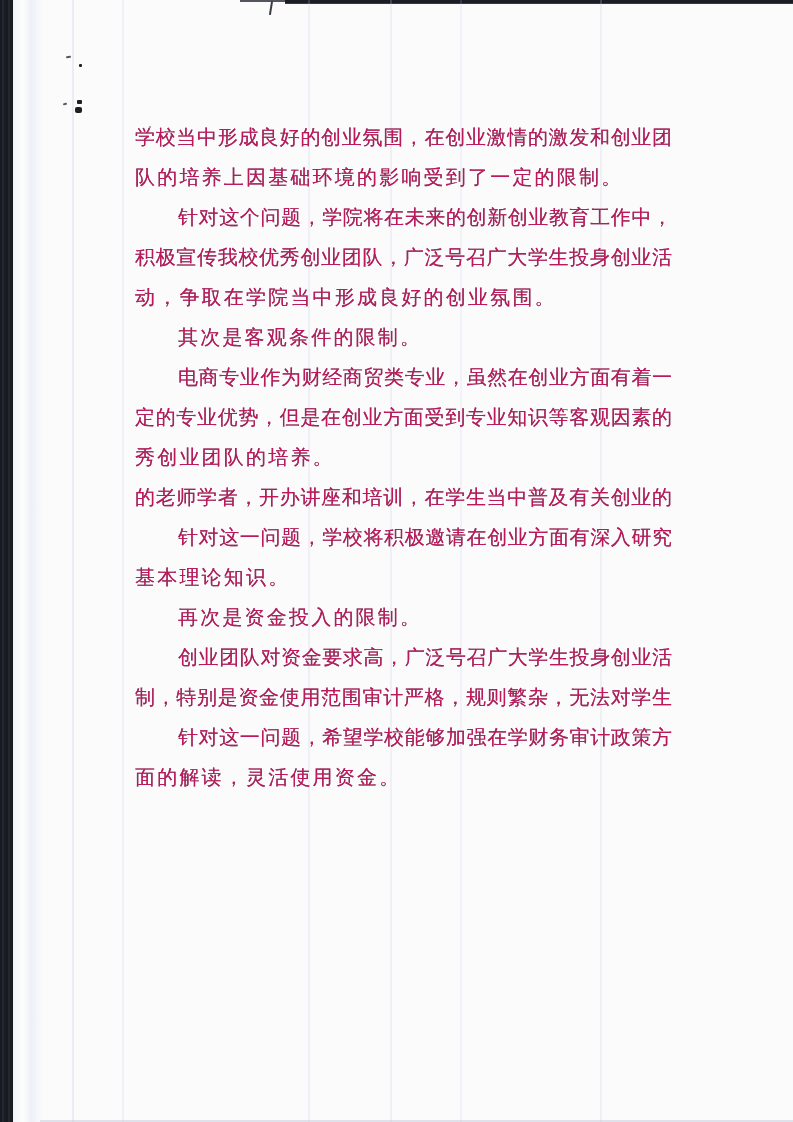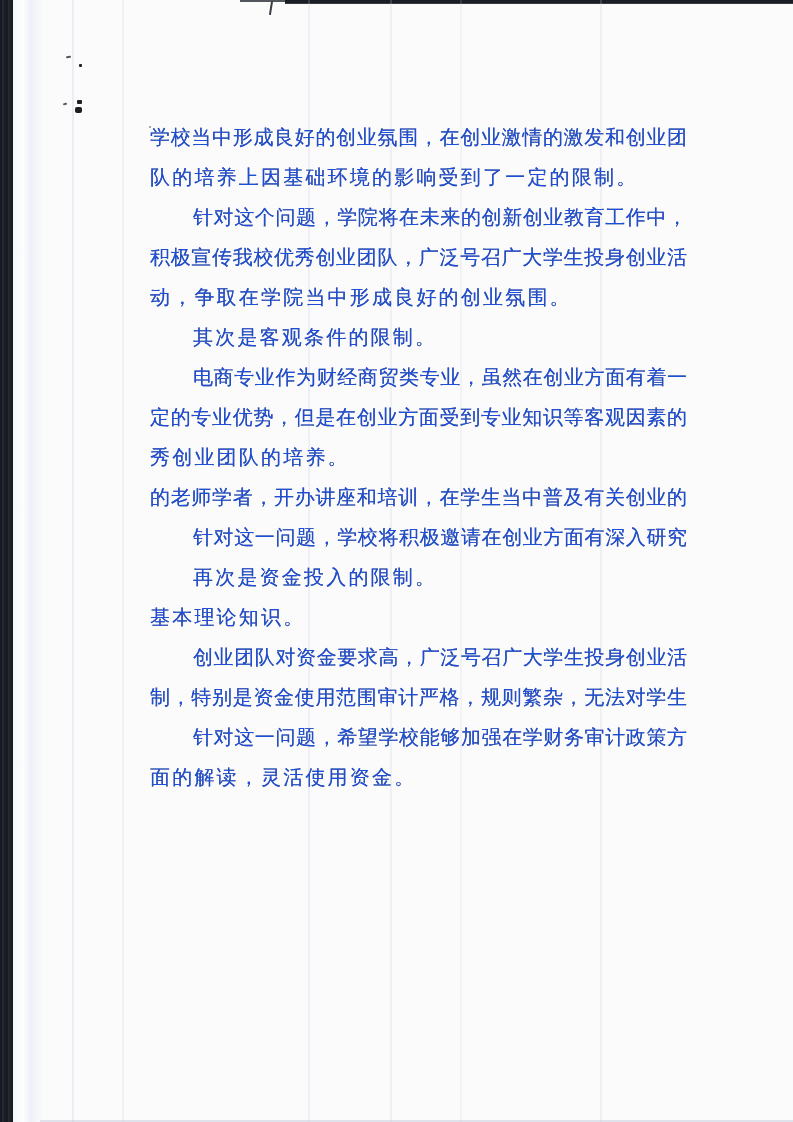--- a/index.html
+++ b/index.html
@@ -72,23 +72,22 @@
   .speck.s3 { left: 77px;  top: 100px; width: 5px; height: 4px; }
   .speck.s4 { left: 63px;  top: 103px; width: 4px; height: 2px; background:#5a5b60; transform: rotate(-10deg); }
   .speck.s5 { left: 75px;  top: 107px; width: 7px; height: 6px; border-radius: 2px; }
   .speck.s6 { left: 149px; top: 126px; width: 2px; height: 2px; background:#8a8b90; }
   
   .text {
     position: absolute; left: 135px; top: 117px;
     width: 537px;
     font-size: 20px;
     line-height: 40px;
-    color: #1d4ed8;
+    color: #be185d;
     text-shadow: 0 0 0.5px rgba(56,58,64,0.75);
-    margin-left: 15px;
   }
   .line { white-space: normal; }
   .line.indent { padding-left: 43px; }
   .line.fill { text-align: justify; text-align-last: justify; }
   .line.short { letter-spacing: 2.2px; }
 </style>
 </head>
 <body>
 
 <div class="scan">
@@ -117,22 +116,22 @@
       <div class="line short">队的培养上因基础环境的影响受到了一定的限制。</div>
       <div class="line indent fill">针对这个问题，学院将在未来的创新创业教育工作中，</div>
       <div class="line fill">积极宣传我校优秀创业团队，广泛号召广大学生投身创业活</div>
       <div class="line short">动，争取在学院当中形成良好的创业氛围。</div>
       <div class="line indent short">其次是客观条件的限制。</div>
       <div class="line indent fill">电商专业作为财经商贸类专业，虽然在创业方面有着一</div>
       <div class="line fill">定的专业优势，但是在创业方面受到专业知识等客观因素的</div>
       <div class="line short">秀创业团队的培养。</div>
       <div class="line fill">的老师学者，开办讲座和培训，在学生当中普及有关创业的</div>
       <div class="line indent fill">针对这一问题，学校将积极邀请在创业方面有深入研究</div>
+      <div class="line short">基本理论知识。</div>
       <div class="line indent short">再次是资金投入的限制。</div>
-      <div class="line short">基本理论知识。</div>
       <div class="line indent fill">创业团队对资金要求高，广泛号召广大学生投身创业活</div>
       <div class="line fill">制，特别是资金使用范围审计严格，规则繁杂，无法对学生</div>
       <div class="line indent fill">针对这一问题，希望学校能够加强在学财务审计政策方</div>
       <div class="line short">面的解读，灵活使用资金。</div>
     </div>
 
   <div class="edge-bottom"></div>
 </div>
 
 </body></html>

